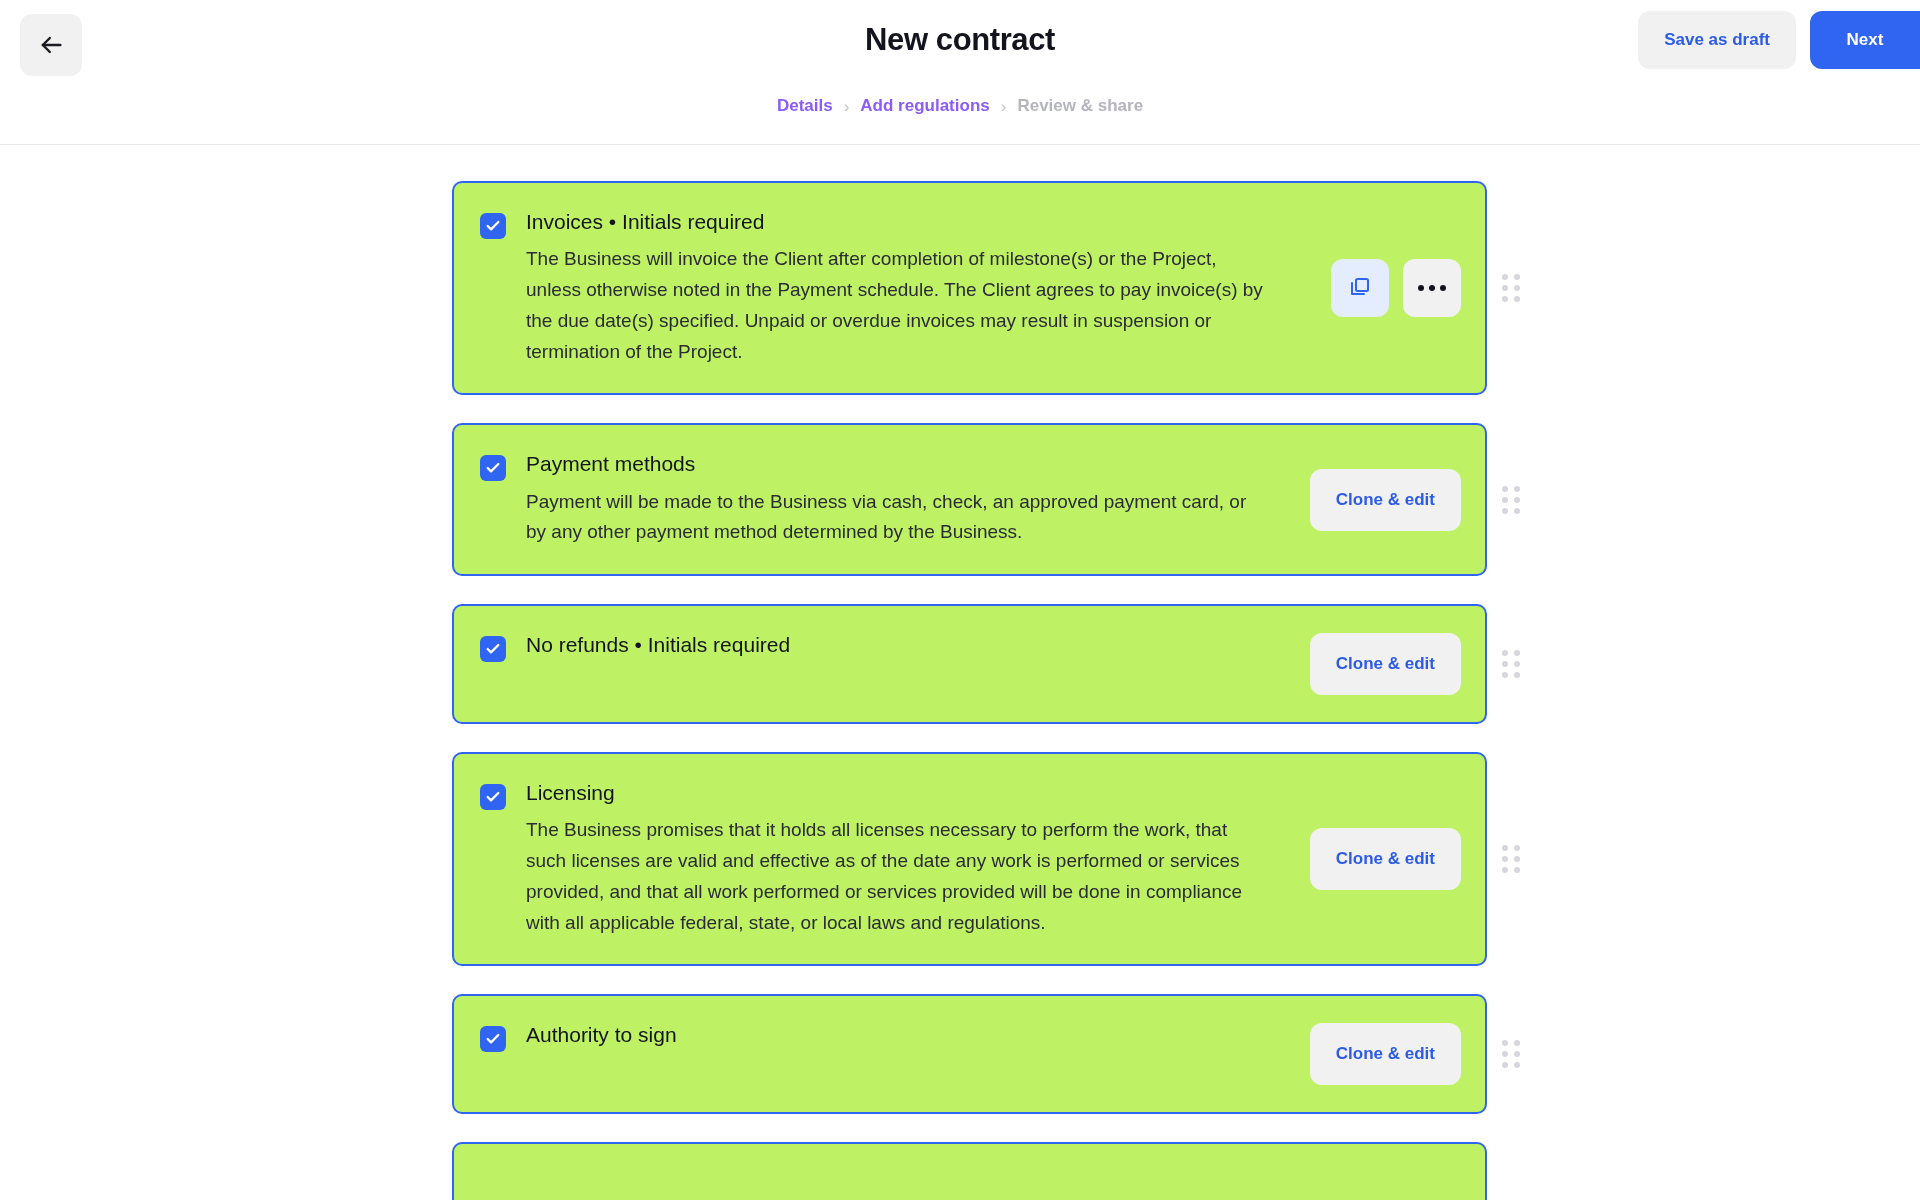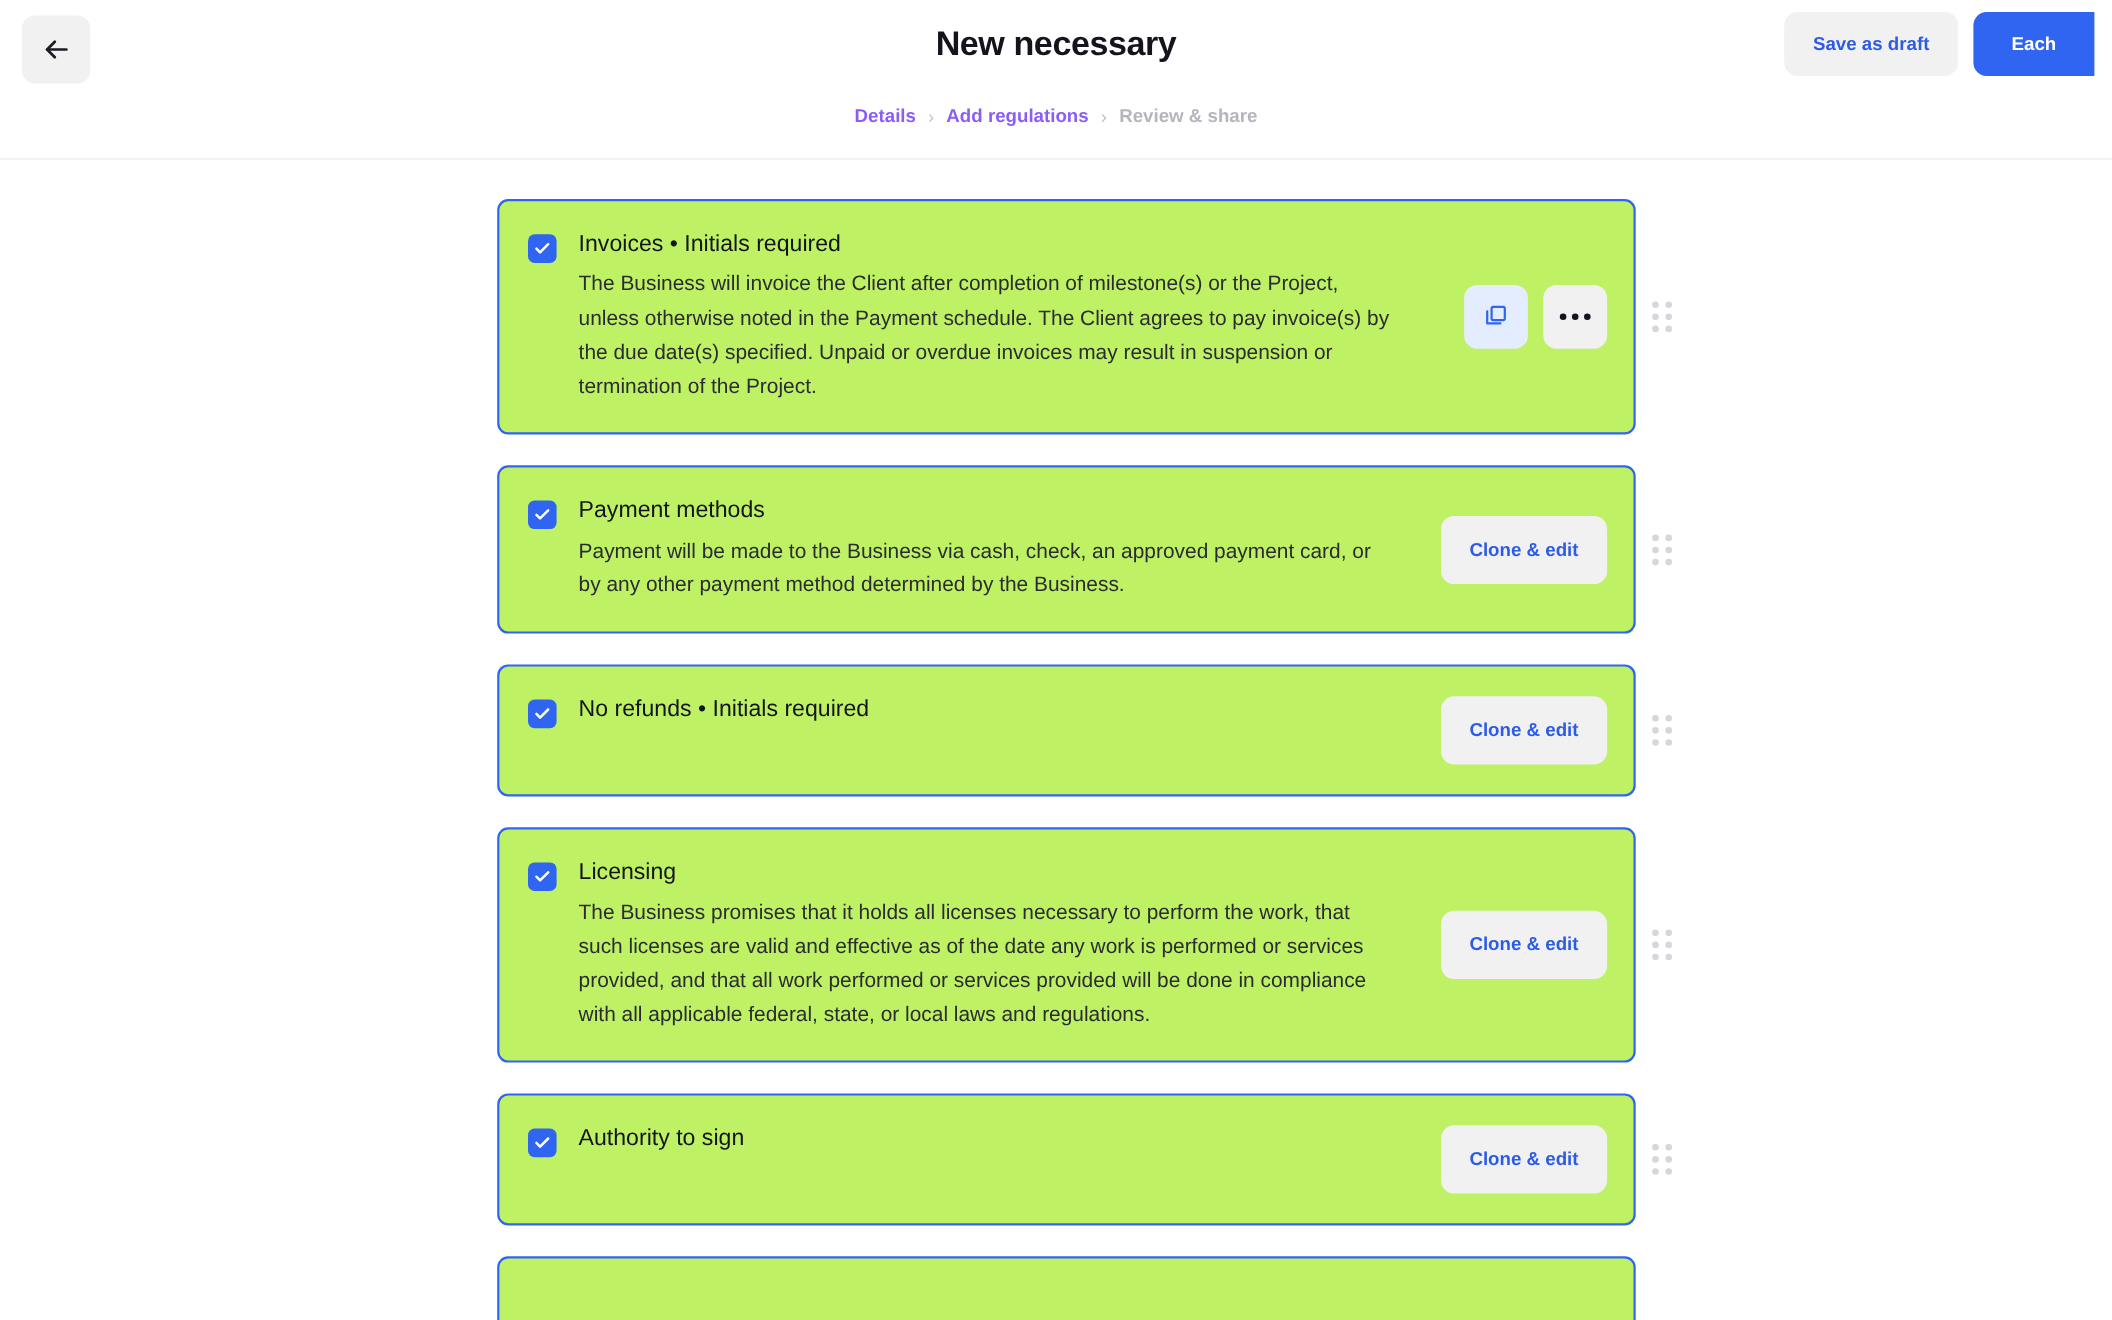--- a/index.html
+++ b/index.html
@@ -42,21 +42,21 @@
     top: 22px;
     text-align: center;
     font-size: 31px;
     font-weight: 700;
     letter-spacing: -0.4px;
     color: #14141e;
   }
 
   .header-actions {
     position: absolute;
-    right: 16px;
+    right: 0;
     top: 11px;
     display: flex;
     align-items: flex-start;
     gap: 14px;
   }
 
   .btn-secondary {
     height: 58px;
     padding: 0 26px;
     border-radius: 12px;
@@ -269,25 +269,25 @@
 
   <button class="back-button">
     <span>
       <svg width="28" height="28" viewBox="0 0 24 24" fill="none" stroke="#1b1b22" stroke-width="2.1" stroke-linecap="round" stroke-linejoin="round">
         <line x1="20" y1="12" x2="5" y2="12"></line>
         <polyline points="11,18 5,12 11,6"></polyline>
       </svg>
     </span>
   </button>
 
-  <div class="page-title">New necessary</div>
+  <div class="page-title">New contract</div>
 
   <div class="header-actions">
     <button class="btn-secondary">Save as draft</button>
-    <button class="btn-primary">Each</button>
+    <button class="btn-primary">Next</button>
   </div>
 </div>
 
 <div class="breadcrumb">
   <span class="crumb-active">Details</span>
   <span class="crumb-sep">›</span>
   <span class="crumb-active">Add regulations</span>
   <span class="crumb-sep">›</span>
   <span class="crumb-inactive">Review &amp; share</span>
 </div>

